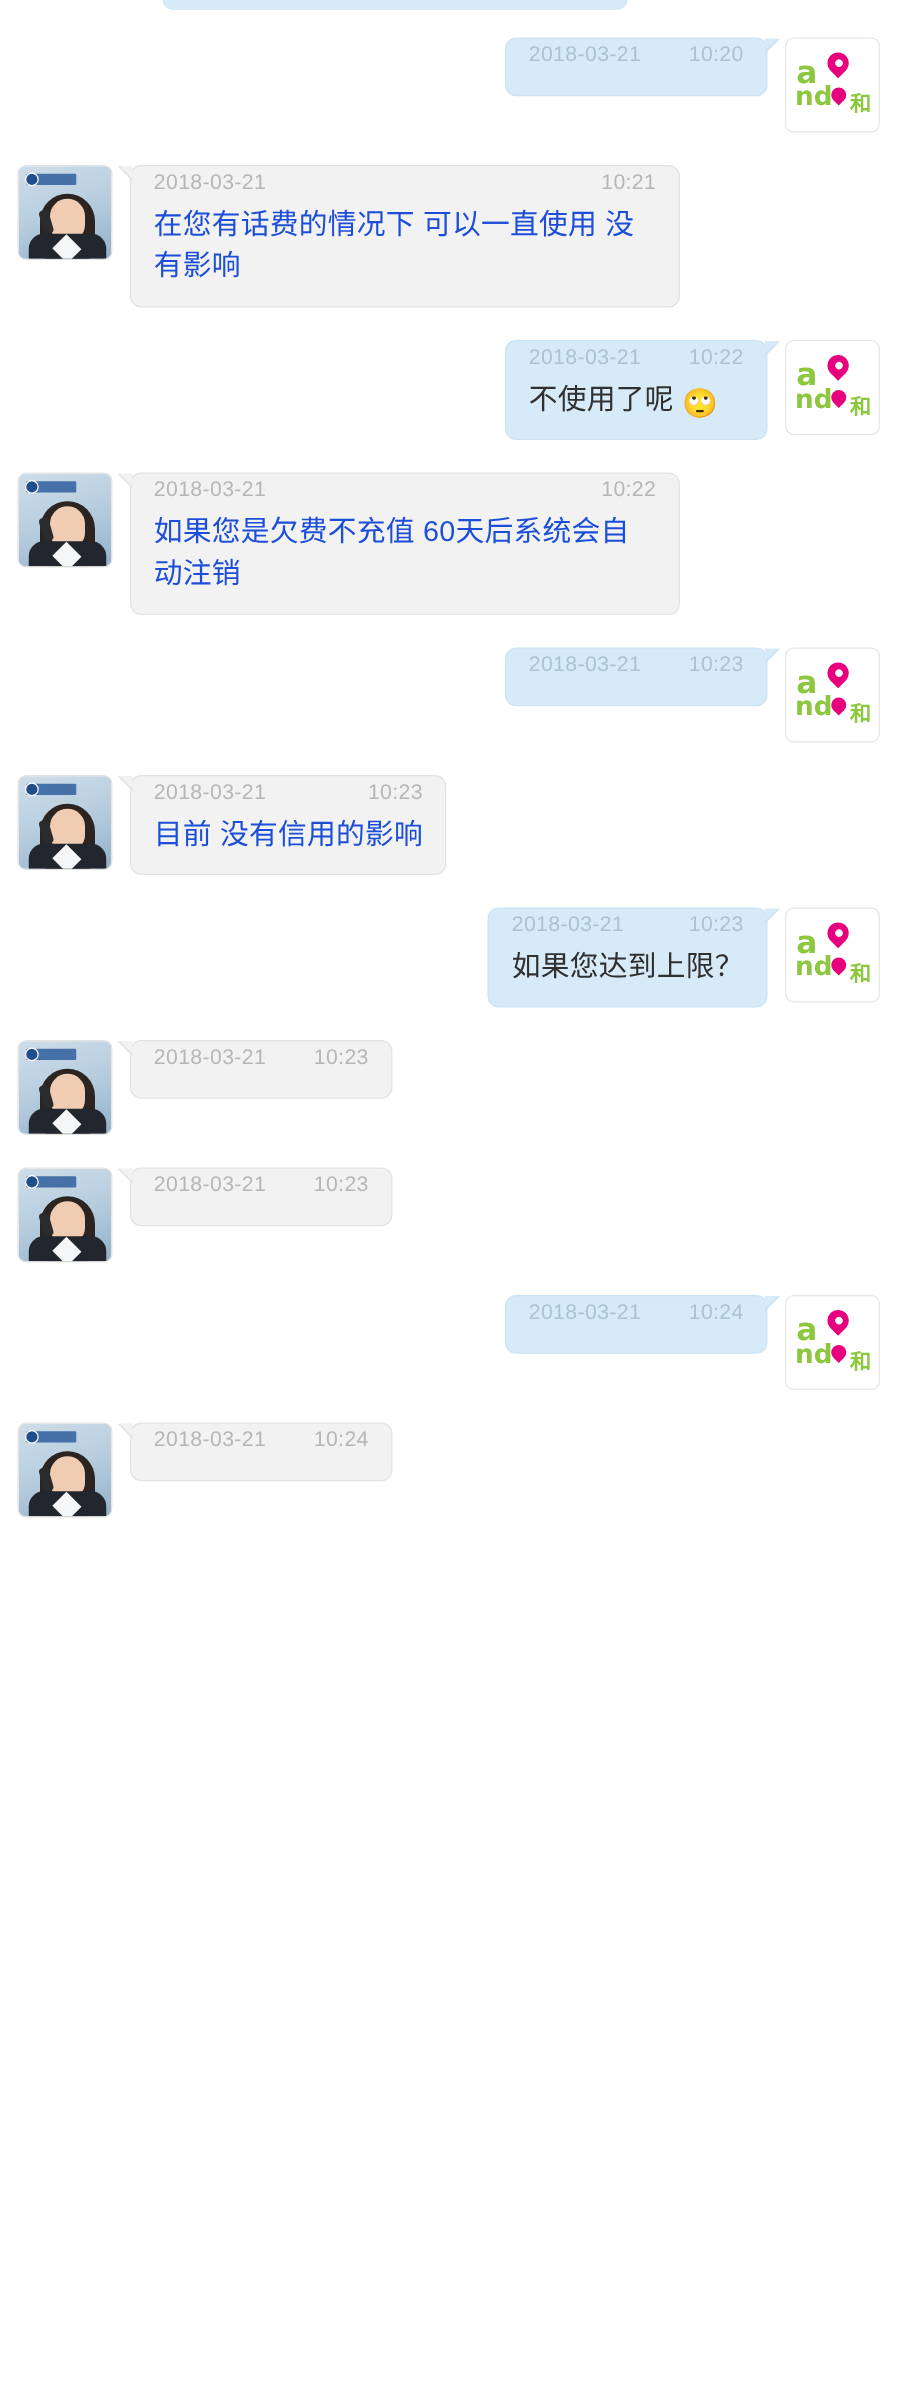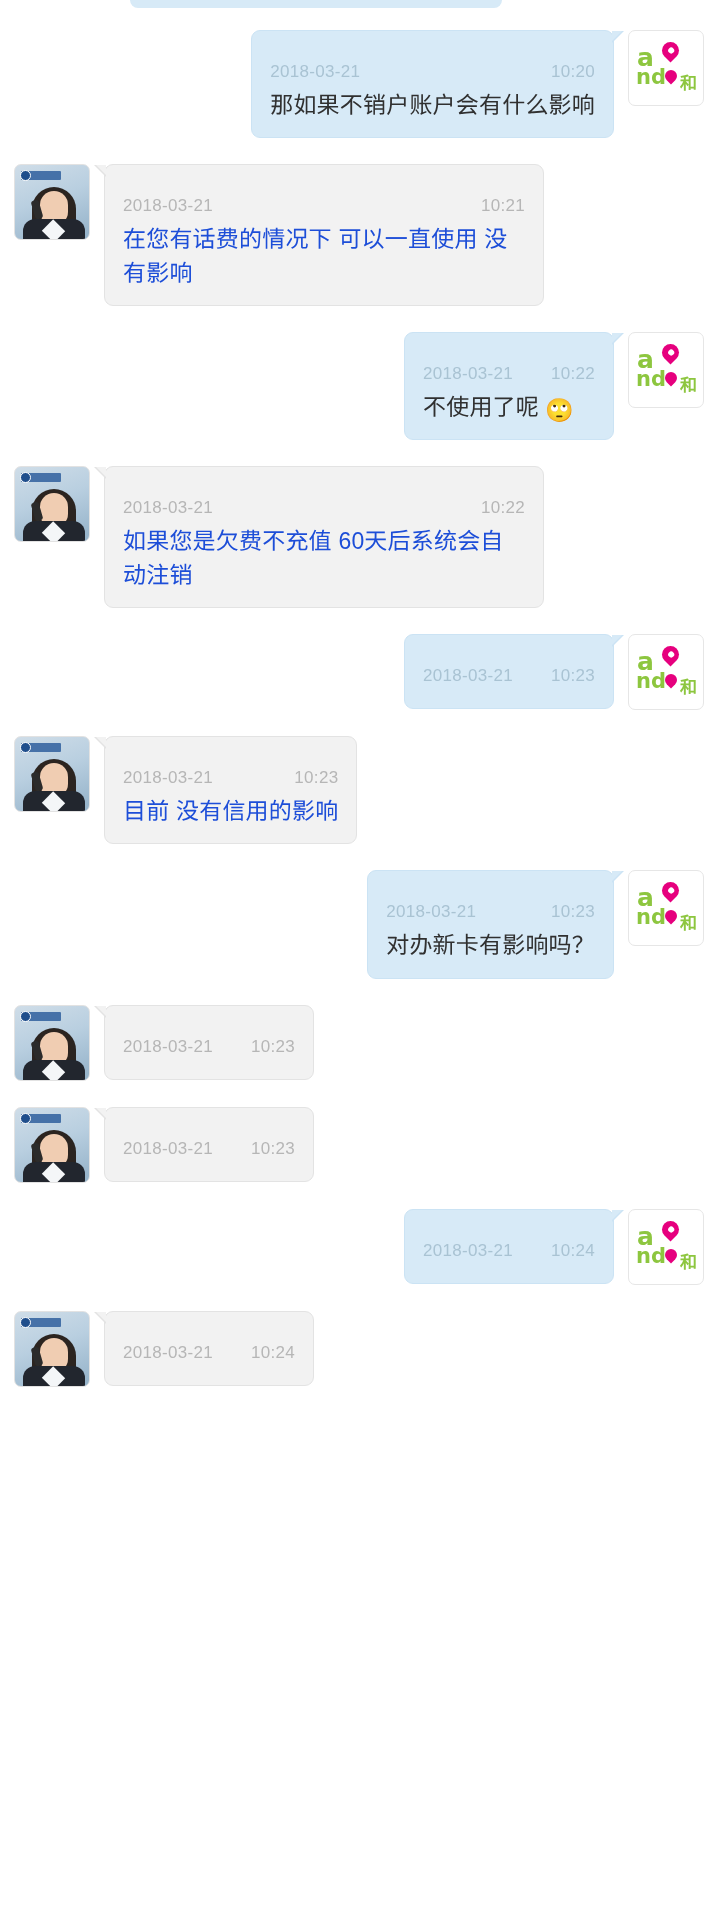--- a/index.html
+++ b/index.html
@@ -176,21 +176,21 @@
     width: 12px; height: 12px;
     background: #e6007e;
     border-radius: 50% 50% 50% 0;
     transform: rotate(-45deg);
   }
 
   
   .bubble {
     position: relative;
     border-radius: 9px;
-    padding: 31px 18px 15px 18px;
+    padding: 3px 18px 15px 18px;
     max-width: 410px;
     min-width: 180px;
   }
   .bubble.in {
     background: #f2f2f2;
     border: 1px solid #e3e3e3;
   }
   .bubble.out {
     background: #d7eaf7;
     border: 1px solid #cbe3f4;
@@ -276,21 +276,20 @@
 
 <div class="chat-window">
   <div class="top-remnant"></div>
   <div class="thread" id="thread">
       <div class="msg-row right">
         <div class="bubble out w-wide">
           <div class="meta">
             <span class="date">2018-03-21</span>
             <span class="time">10:20</span>
           </div>
-          <div class="text"><span>那如果不销户账户会有什么影响</span></div>
         </div>
         <div class="avatar user">
           <div class="logo-and">
             <span class="a-txt">a</span>
             <span class="pin"></span>
             <span class="nd-txt">nd</span>
             <span class="pin-small"></span>
             <span class="he-txt">和</span>
           </div>
         </div>
@@ -383,21 +382,21 @@
           </div>
           <div class="text"><span>目前 没有信用的影响</span></div>
         </div>
       </div>
       <div class="msg-row right">
         <div class="bubble out w-mid">
           <div class="meta">
             <span class="date">2018-03-21</span>
             <span class="time">10:23</span>
           </div>
-          <div class="text"><span>对办新卡有影响吗？</span></div>
+          <div class="text"><span>如果您达到上限？</span></div>
         </div>
         <div class="avatar user">
           <div class="logo-and">
             <span class="a-txt">a</span>
             <span class="pin"></span>
             <span class="nd-txt">nd</span>
             <span class="pin-small"></span>
             <span class="he-txt">和</span>
           </div>
         </div>

